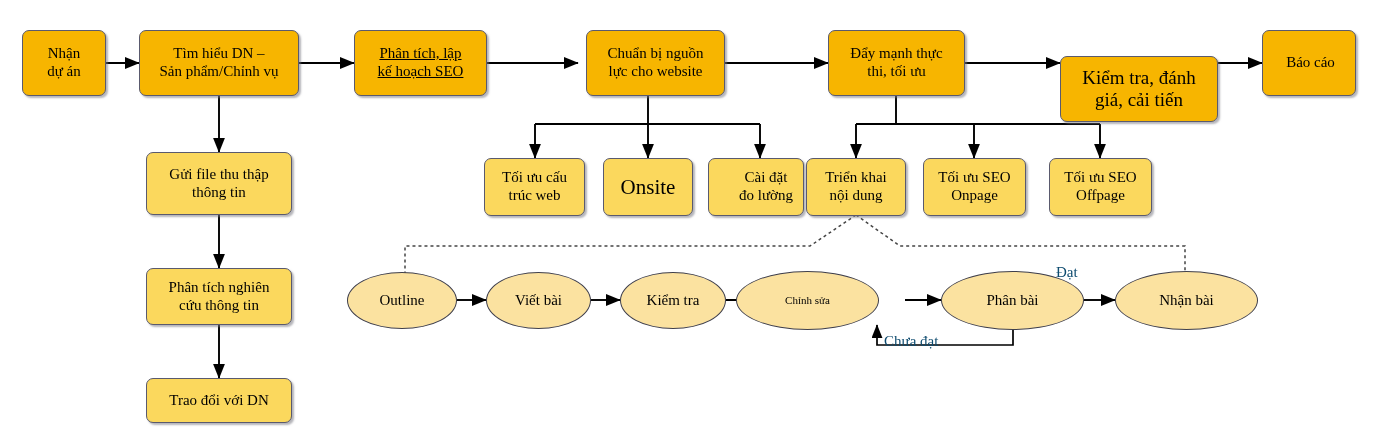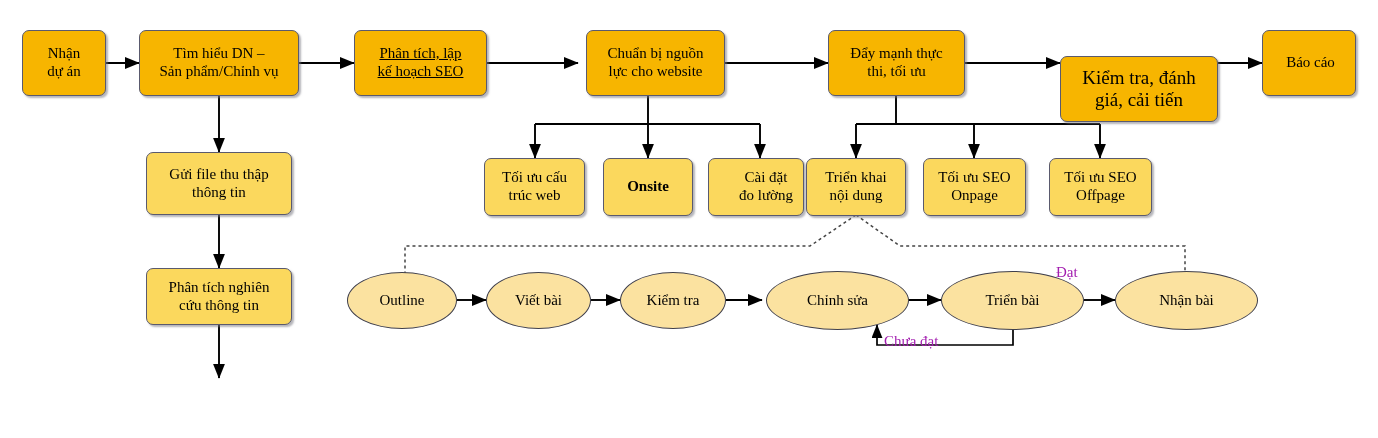--- a/index.html
+++ b/index.html
@@ -49,21 +49,21 @@
   .box.secondary {
     background: #FBD85D;
   }
   .ellipse {
     background: #FBE2A0;
     border: 1px solid #3f3f4c;
     border-radius: 50%;
   }
   .edge-label {
     position: absolute;
-    color: #a21caf;
+    color: #0c4a6e;
     white-space: nowrap;
   }
 </style>
 </head>
 <body>
 
 <div id="canvas">
 
   <svg class="edges" viewBox="0 0 1378 438" xmlns="http://www.w3.org/2000/svg">
     <defs>
@@ -139,47 +139,48 @@
 giá, cải tiến</div>
 
   <div class="node box primary" style="left:1262px; top:30px; width:94px; height:66px; font-size:15px;padding-left:7px;">Báo cáo</div>
 
   <div class="node box secondary" style="left:146px; top:152px; width:146px; height:63px; font-size:15px;">Gửi file thu thập
 thông tin</div>
 
   <div class="node box secondary" style="left:146px; top:268px; width:146px; height:57px; font-size:15px;">Phân tích nghiên
 cứu thông tin</div>
 
+  <div class="node box secondary" style="left:146px; top:378px; width:146px; height:45px; font-size:15px;">Trao đổi với DN</div>
 
   <div class="node box secondary" style="left:484px; top:158px; width:101px; height:58px; font-size:15px;">Tối ưu cấu
 trúc web</div>
 
-  <div class="node box secondary" style="left:603px; top:158px; width:90px; height:58px; font-size:15px;font-weight:bold;">Onsite</div>
+  <div class="node box secondary" style="left:603px; top:158px; width:90px; height:58px; font-size:21px;">Onsite</div>
 
   <div class="node box secondary" style="left:708px; top:158px; width:96px; height:58px; font-size:15px;padding-left:24px;">Cài đặt
 đo lường</div>
 
   <div class="node box secondary" style="left:806px; top:158px; width:100px; height:58px; font-size:15px;">Triển khai
 nội dung</div>
 
   <div class="node box secondary" style="left:923px; top:158px; width:103px; height:58px; font-size:15px;">Tối ưu SEO
 Onpage</div>
 
   <div class="node box secondary" style="left:1049px; top:158px; width:103px; height:58px; font-size:15px;">Tối ưu SEO
 Offpage</div>
 
   <div class="node ellipse" style="left:347px; top:272px; width:110px; height:57px; font-size:15px;">Outline</div>
 
   <div class="node ellipse" style="left:486px; top:272px; width:105px; height:57px; font-size:15px;">Viết bài</div>
 
   <div class="node ellipse" style="left:620px; top:272px; width:106px; height:57px; font-size:15px;">Kiểm tra</div>
 
-  <div class="node ellipse" style="left:766px; top:271px; width:143px; height:59px; font-size:15px;text-align:right;">Chỉnh sửa</div>
+  <div class="node ellipse" style="left:736px; top:271px; width:143px; height:59px; font-size:11px;text-align:right;">Chỉnh sửa</div>
 
-  <div class="node ellipse" style="left:941px; top:271px; width:143px; height:59px; font-size:15px;">Triển bài</div>
+  <div class="node ellipse" style="left:941px; top:271px; width:143px; height:59px; font-size:15px;">Phân bài</div>
 
   <div class="node ellipse" style="left:1115px; top:271px; width:143px; height:59px; font-size:15px;">Nhận bài</div>
 
   <div class="edge-label" style="left:1056px; top:264px; font-size:15px;">Đạt</div>
 
   <div class="edge-label" style="left:884px; top:333px; font-size:15px;">Chưa đạt</div>
 
 </div>
 
 </body></html>

